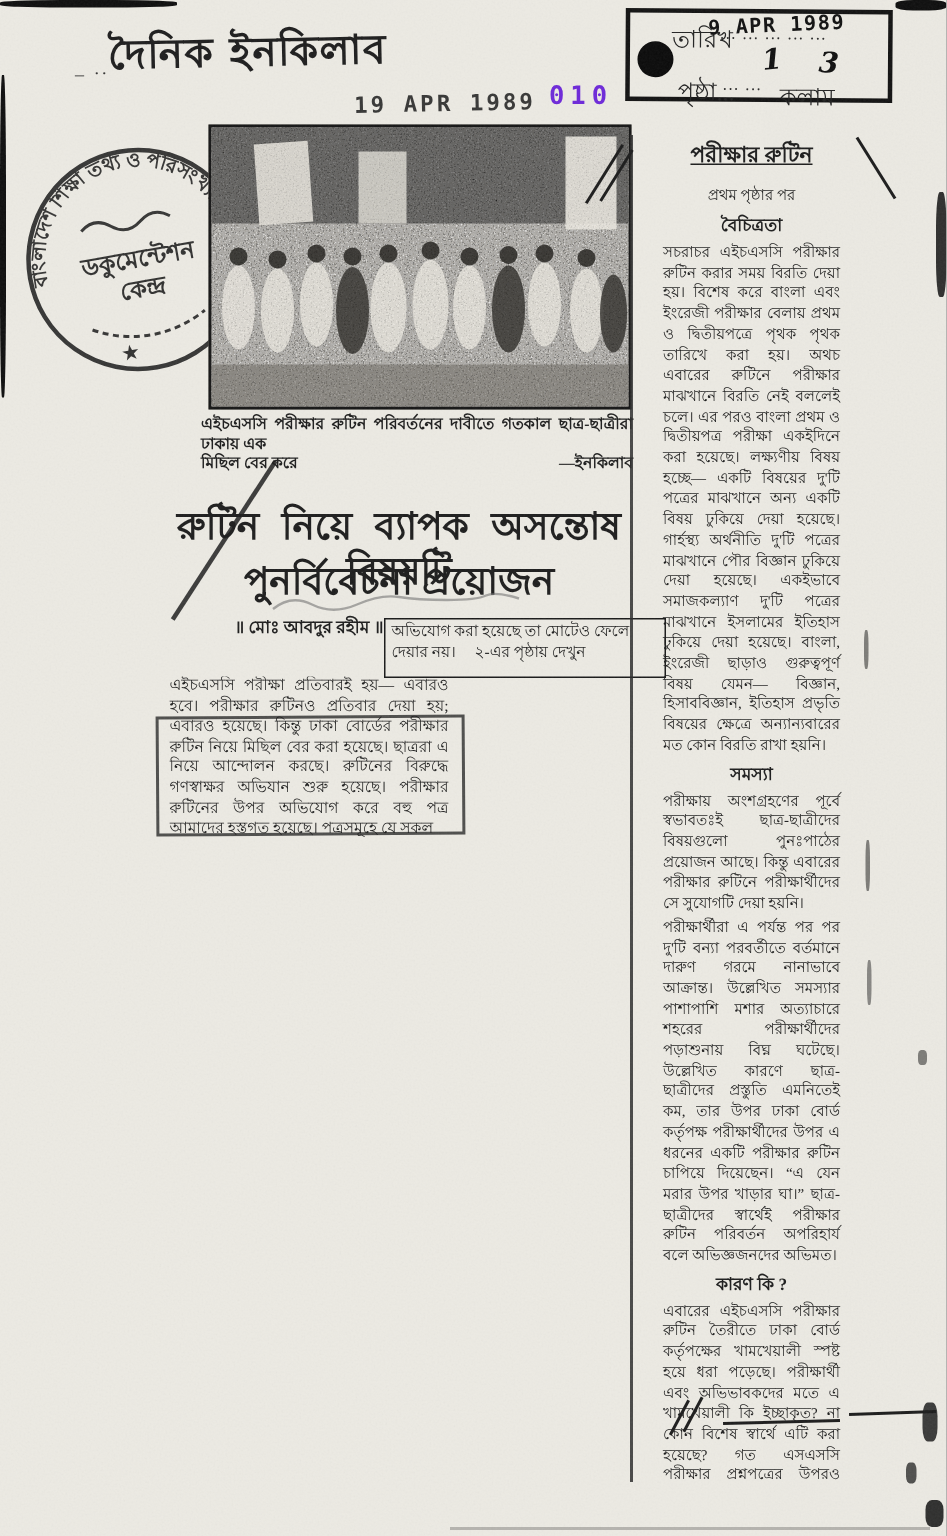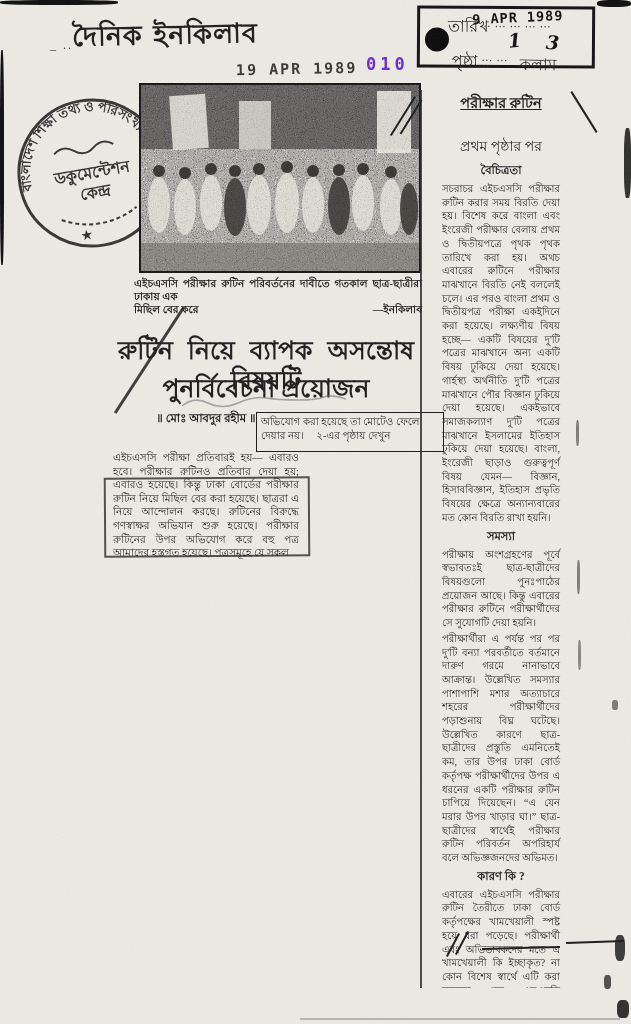--- a/index.html
+++ b/index.html
@@ -35,21 +35,21 @@
   .leadpara{left:113px;top:426px;width:186px;height:124px;overflow:hidden;
             font-size:10.4px;line-height:13.6px;text-align:justify;margin-top:25px;}
   .jumpbox{left:256px;top:412px;width:188px;height:40px;border:1.5px solid #191919;
            box-sizing:border-box;padding:2px 4px;font-size:10.3px;line-height:14px;overflow:hidden;}
   .penbox{left:104px;top:477px;width:202px;height:76px;border:2px solid rgba(25,25,25,.75);
           transform:rotate(-.4deg);}
   
   .divider{left:420px;top:90px;width:2px;height:898px;background:#2b2b2b;opacity:.85;}
   .contcol{left:426px;top:92px;width:150px;height:896px;overflow:hidden;}
   .cont-header{text-align:center;font-size:14.5px;font-weight:bold;text-decoration:underline;}
-  .cont-from{text-align:center;font-size:14px;margin:19px 0 0;}
+  .cont-from{text-align:center;font-size:10px;margin:6px 0 0;}
   .subhead{text-align:center;font-weight:bold;font-size:11.5px;margin:3px 0 1px;}
   .cpara{font-size:10px;line-height:13.7px;text-align:justify;margin:0 16px 2px;}
   
   .bar{background:#1c1c1c;}
   .headline-slash{left:148px;top:297px;width:2.5px;height:126px;transform:rotate(33deg);opacity:.85;}
   .hdr-mark1{left:402px;top:93px;width:2px;height:46px;transform:rotate(32deg);}
   .hdr-mark2{left:410px;top:97px;width:2px;height:40px;transform:rotate(32deg);}
   .hdr-mark3{left:583px;top:88px;width:2px;height:48px;transform:rotate(-32deg);}
   .end-slash1{left:452px;top:932px;width:2px;height:26px;transform:rotate(28deg);}
   .end-slash2{left:461px;top:930px;width:2px;height:26px;transform:rotate(28deg);}

